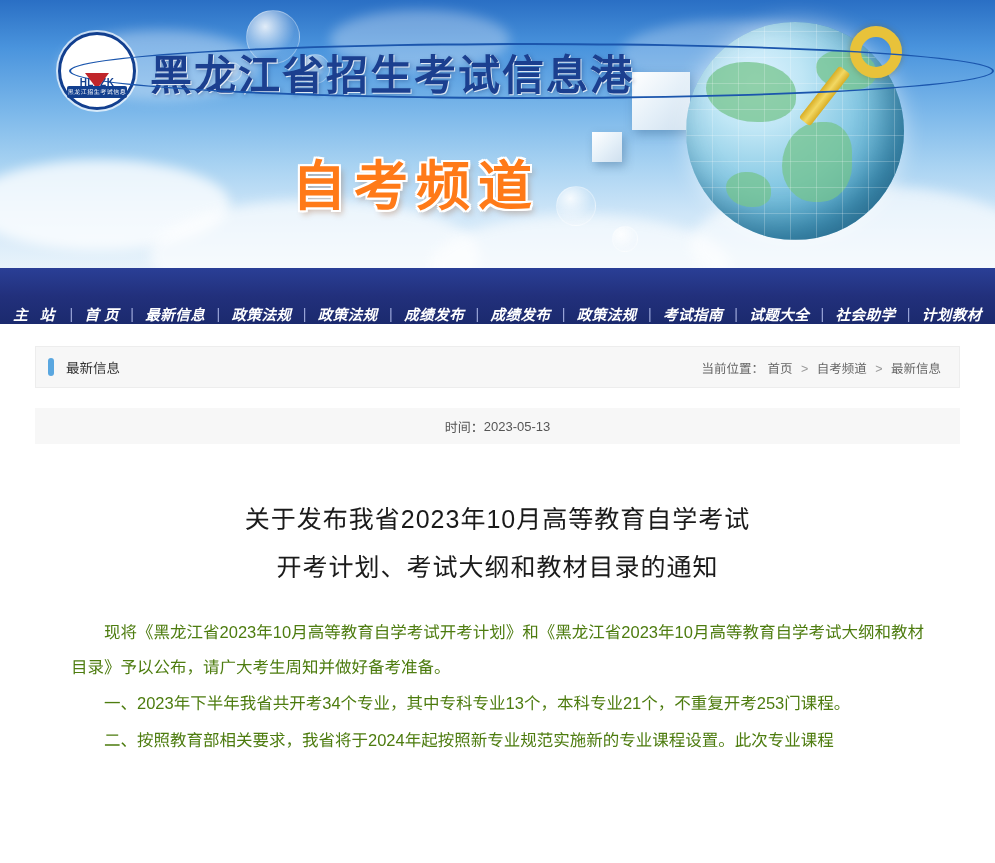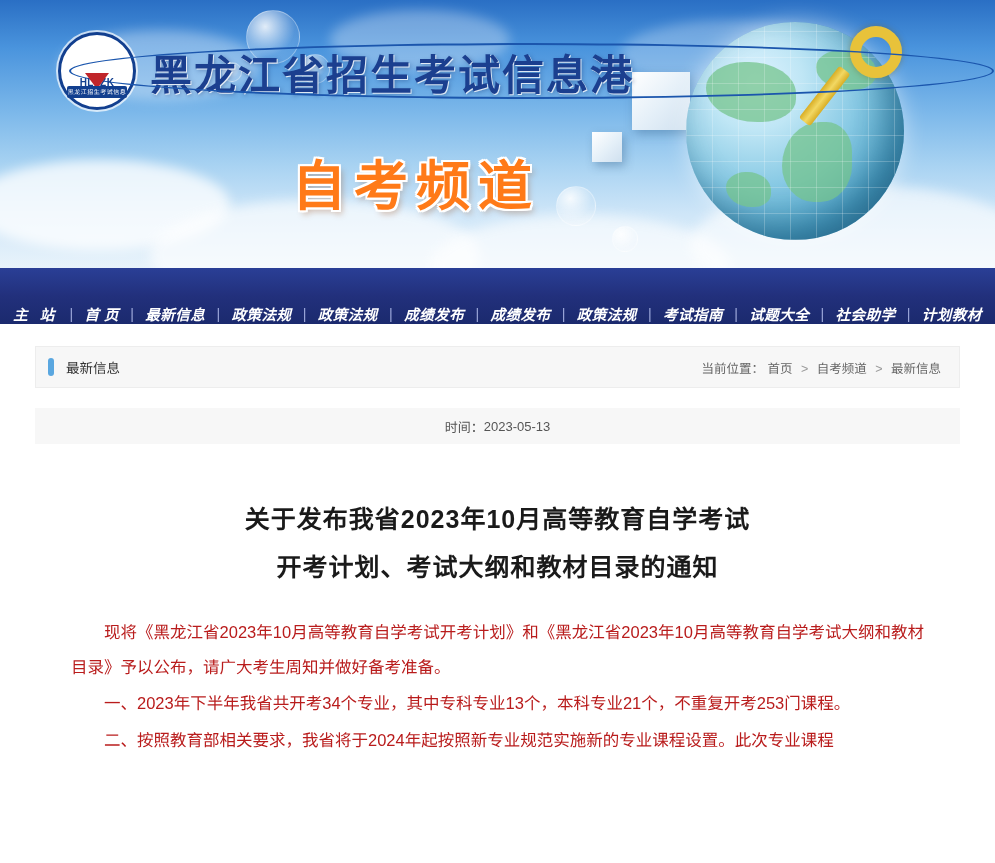--- a/index.html
+++ b/index.html
@@ -263,29 +263,29 @@
     color: #555;
   }
 
   .doc {
     margin-top: 52px;
     padding: 0 36px;
   }
   .doc-title {
     text-align: center;
     font-size: 25px;
-    font-weight: bold;
+    font-weight: normal;
     color: #1a1a1a;
     line-height: 1.9;
     letter-spacing: 1px;
   }
   .doc-body {
     margin-top: 24px;
     font-size: 16.5px;
-    color: #b91c1c;
+    color: #4d7c0f;
     line-height: 2.1;
     text-align: justify;
   }
   .doc-body p {
     margin: 0 0 2px 0;
     text-indent: 2em;
   }
 </style>
 </head>
 <body>

